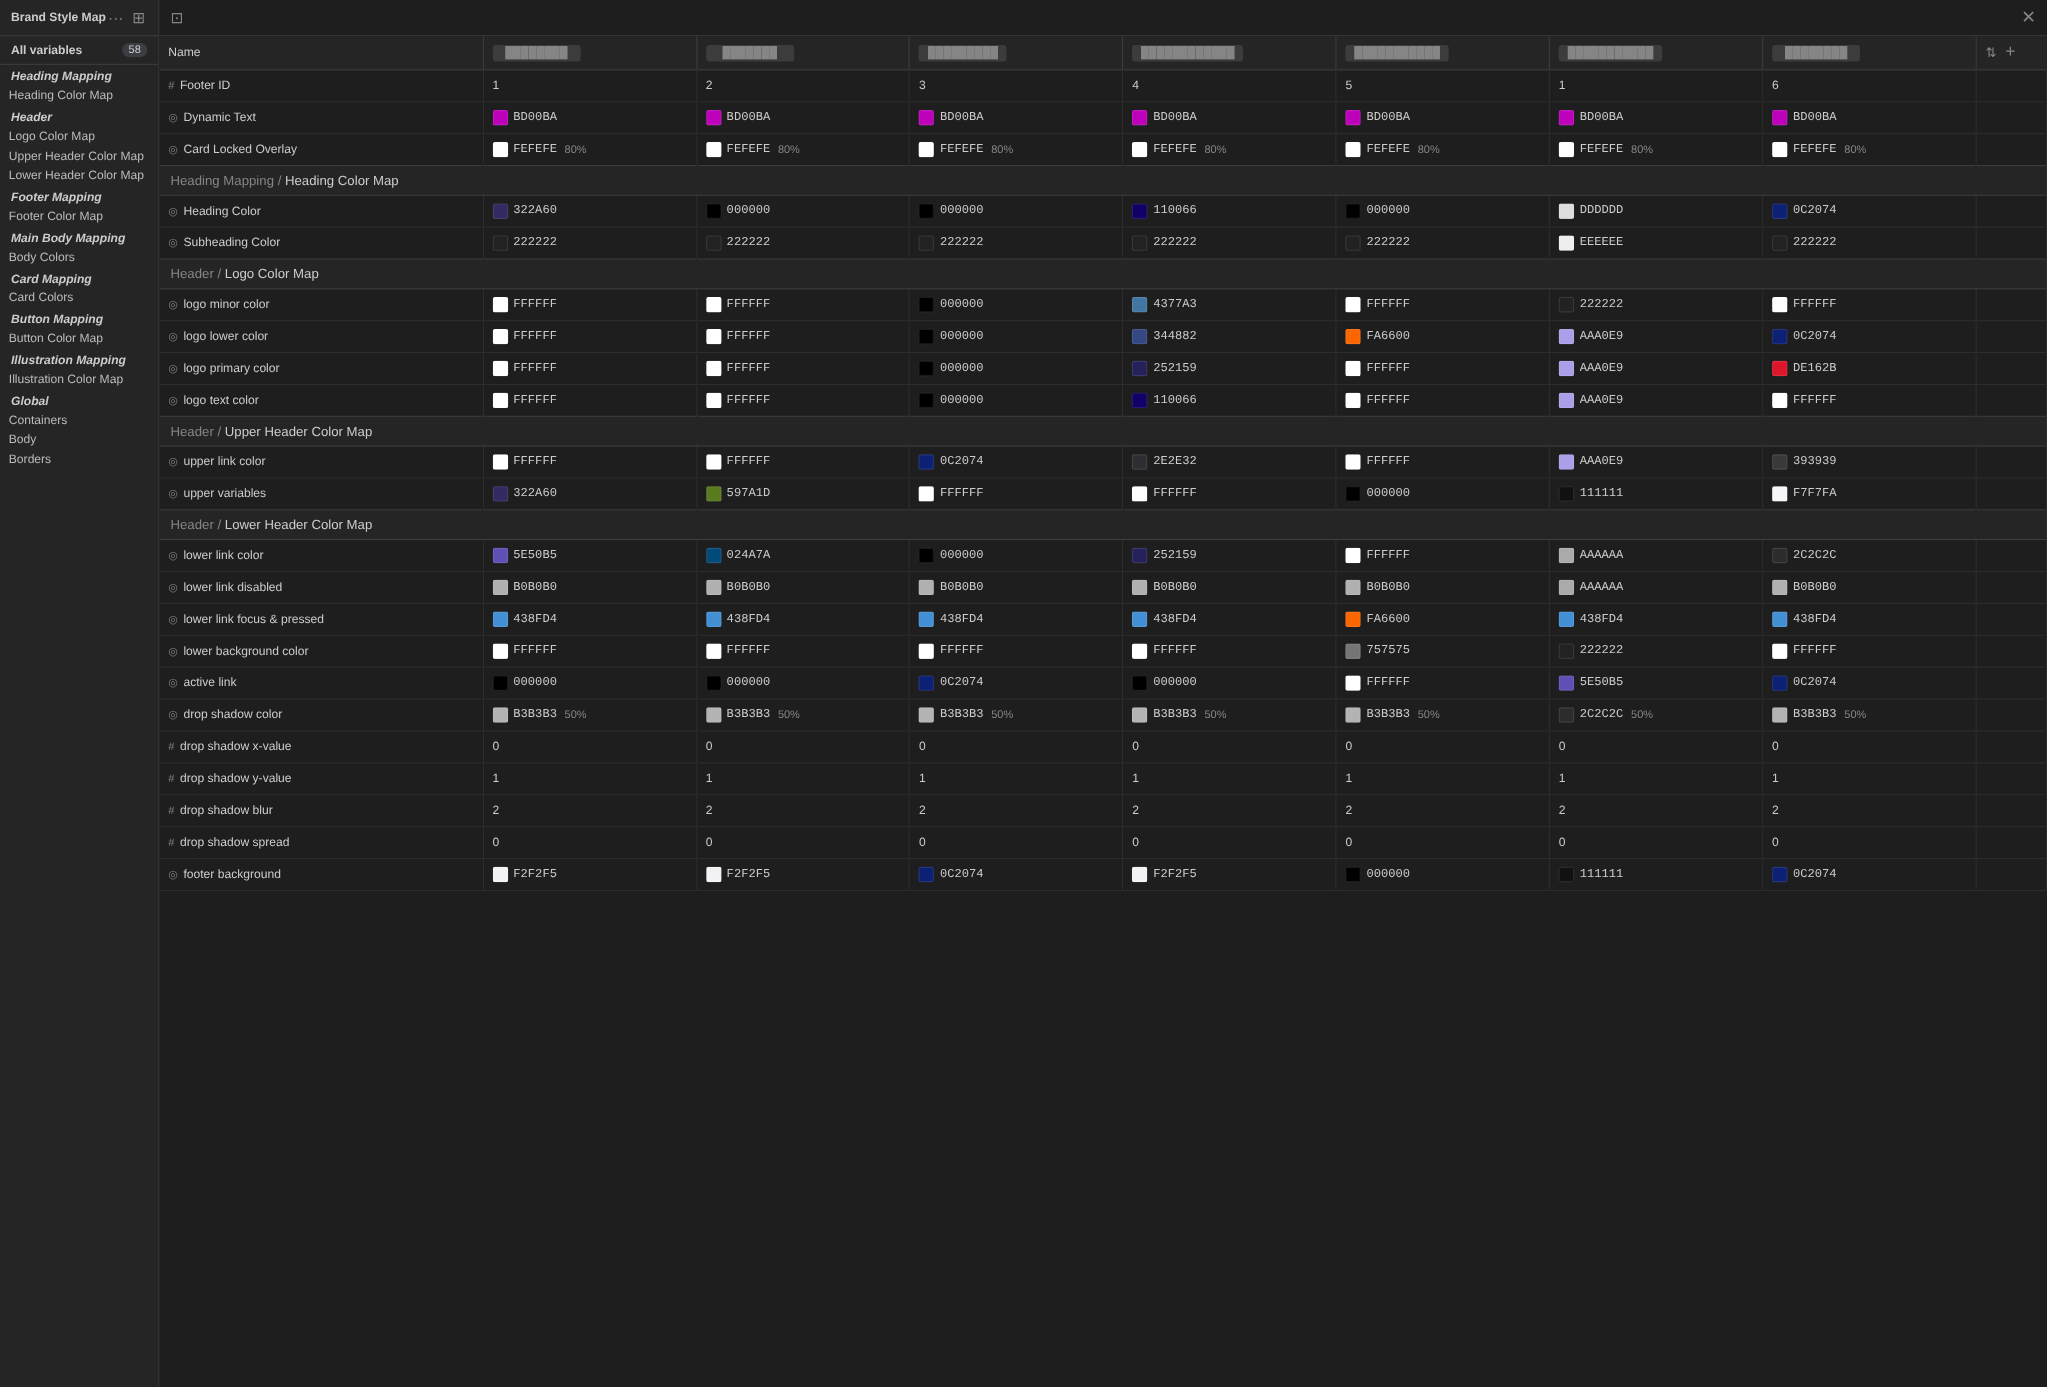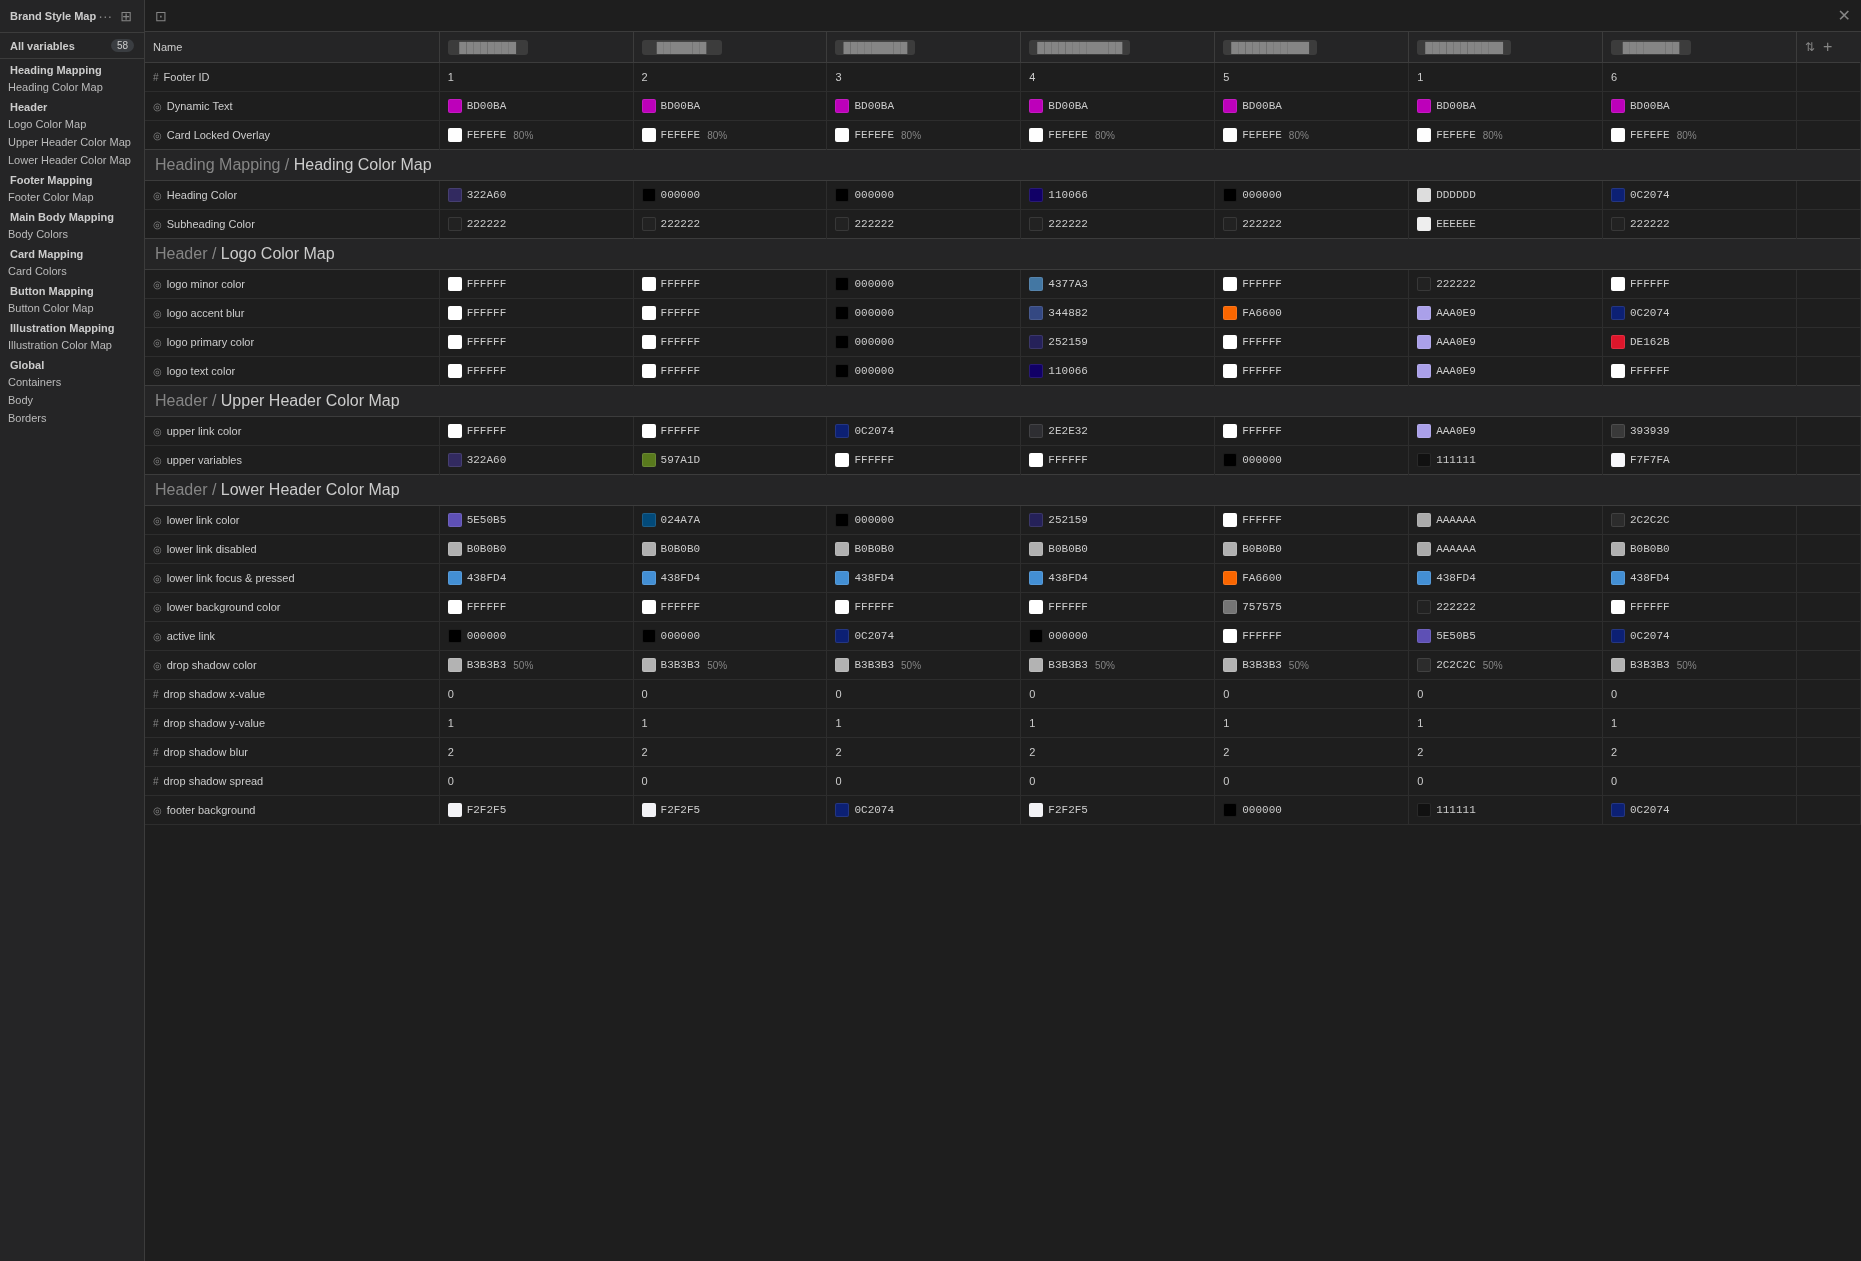--- a/index.html
+++ b/index.html
@@ -60,20 +60,21 @@
       cursor: pointer;
       border-radius: 3px;
       font-size: 11px;
       color: #bbbbbb;
     }
     .sidebar-group-label {
       font-size: 11px;
       font-weight: 600;
       color: #cccccc;
       padding: 5px 10px 2px 10px;
+      font-style: italic;
     }
 
     
     #main {
       flex: 1;
       display: flex;
       flex-direction: column;
       overflow: hidden;
       background: #1e1e1e;
     }
@@ -153,21 +154,21 @@
       color: #858585;
       cursor: pointer;
       font-size: 16px;
       padding: 0 4px;
     }
 
     
     .section-row td {
       background: #252526;
       padding: 6px 10px;
-      font-size: 16px;
+      font-size: 12px;
       color: #858585;
       border-bottom: 1px solid #3c3c3c;
       border-top: 1px solid #3c3c3c;
     }
     .section-row td span.section-path {
       color: #858585;
     }
     .section-row td span.section-name {
       color: #cccccc;
       font-weight: 500;
@@ -667,21 +668,21 @@
                 <div class="color-swatch" style="background-color: rgb(255, 255, 255);"></div>
                 <span class="color-value">FFFFFF</span>
               </div>
             </td>
             <td></td>
           </tr>
           <tr class="data-row">
             <td>
               <div class="name-cell">
                 <span class="type-icon">◎</span>
-                <span>logo accent blur</span>
+                <span>logo lower color</span>
               </div>
             </td>
             <td>
               <div class="value-cell">
                 <div class="color-swatch" style="background-color: rgb(255, 255, 255);"></div>
                 <span class="color-value">FFFFFF</span>
               </div>
             </td>
             <td>
               <div class="value-cell">

